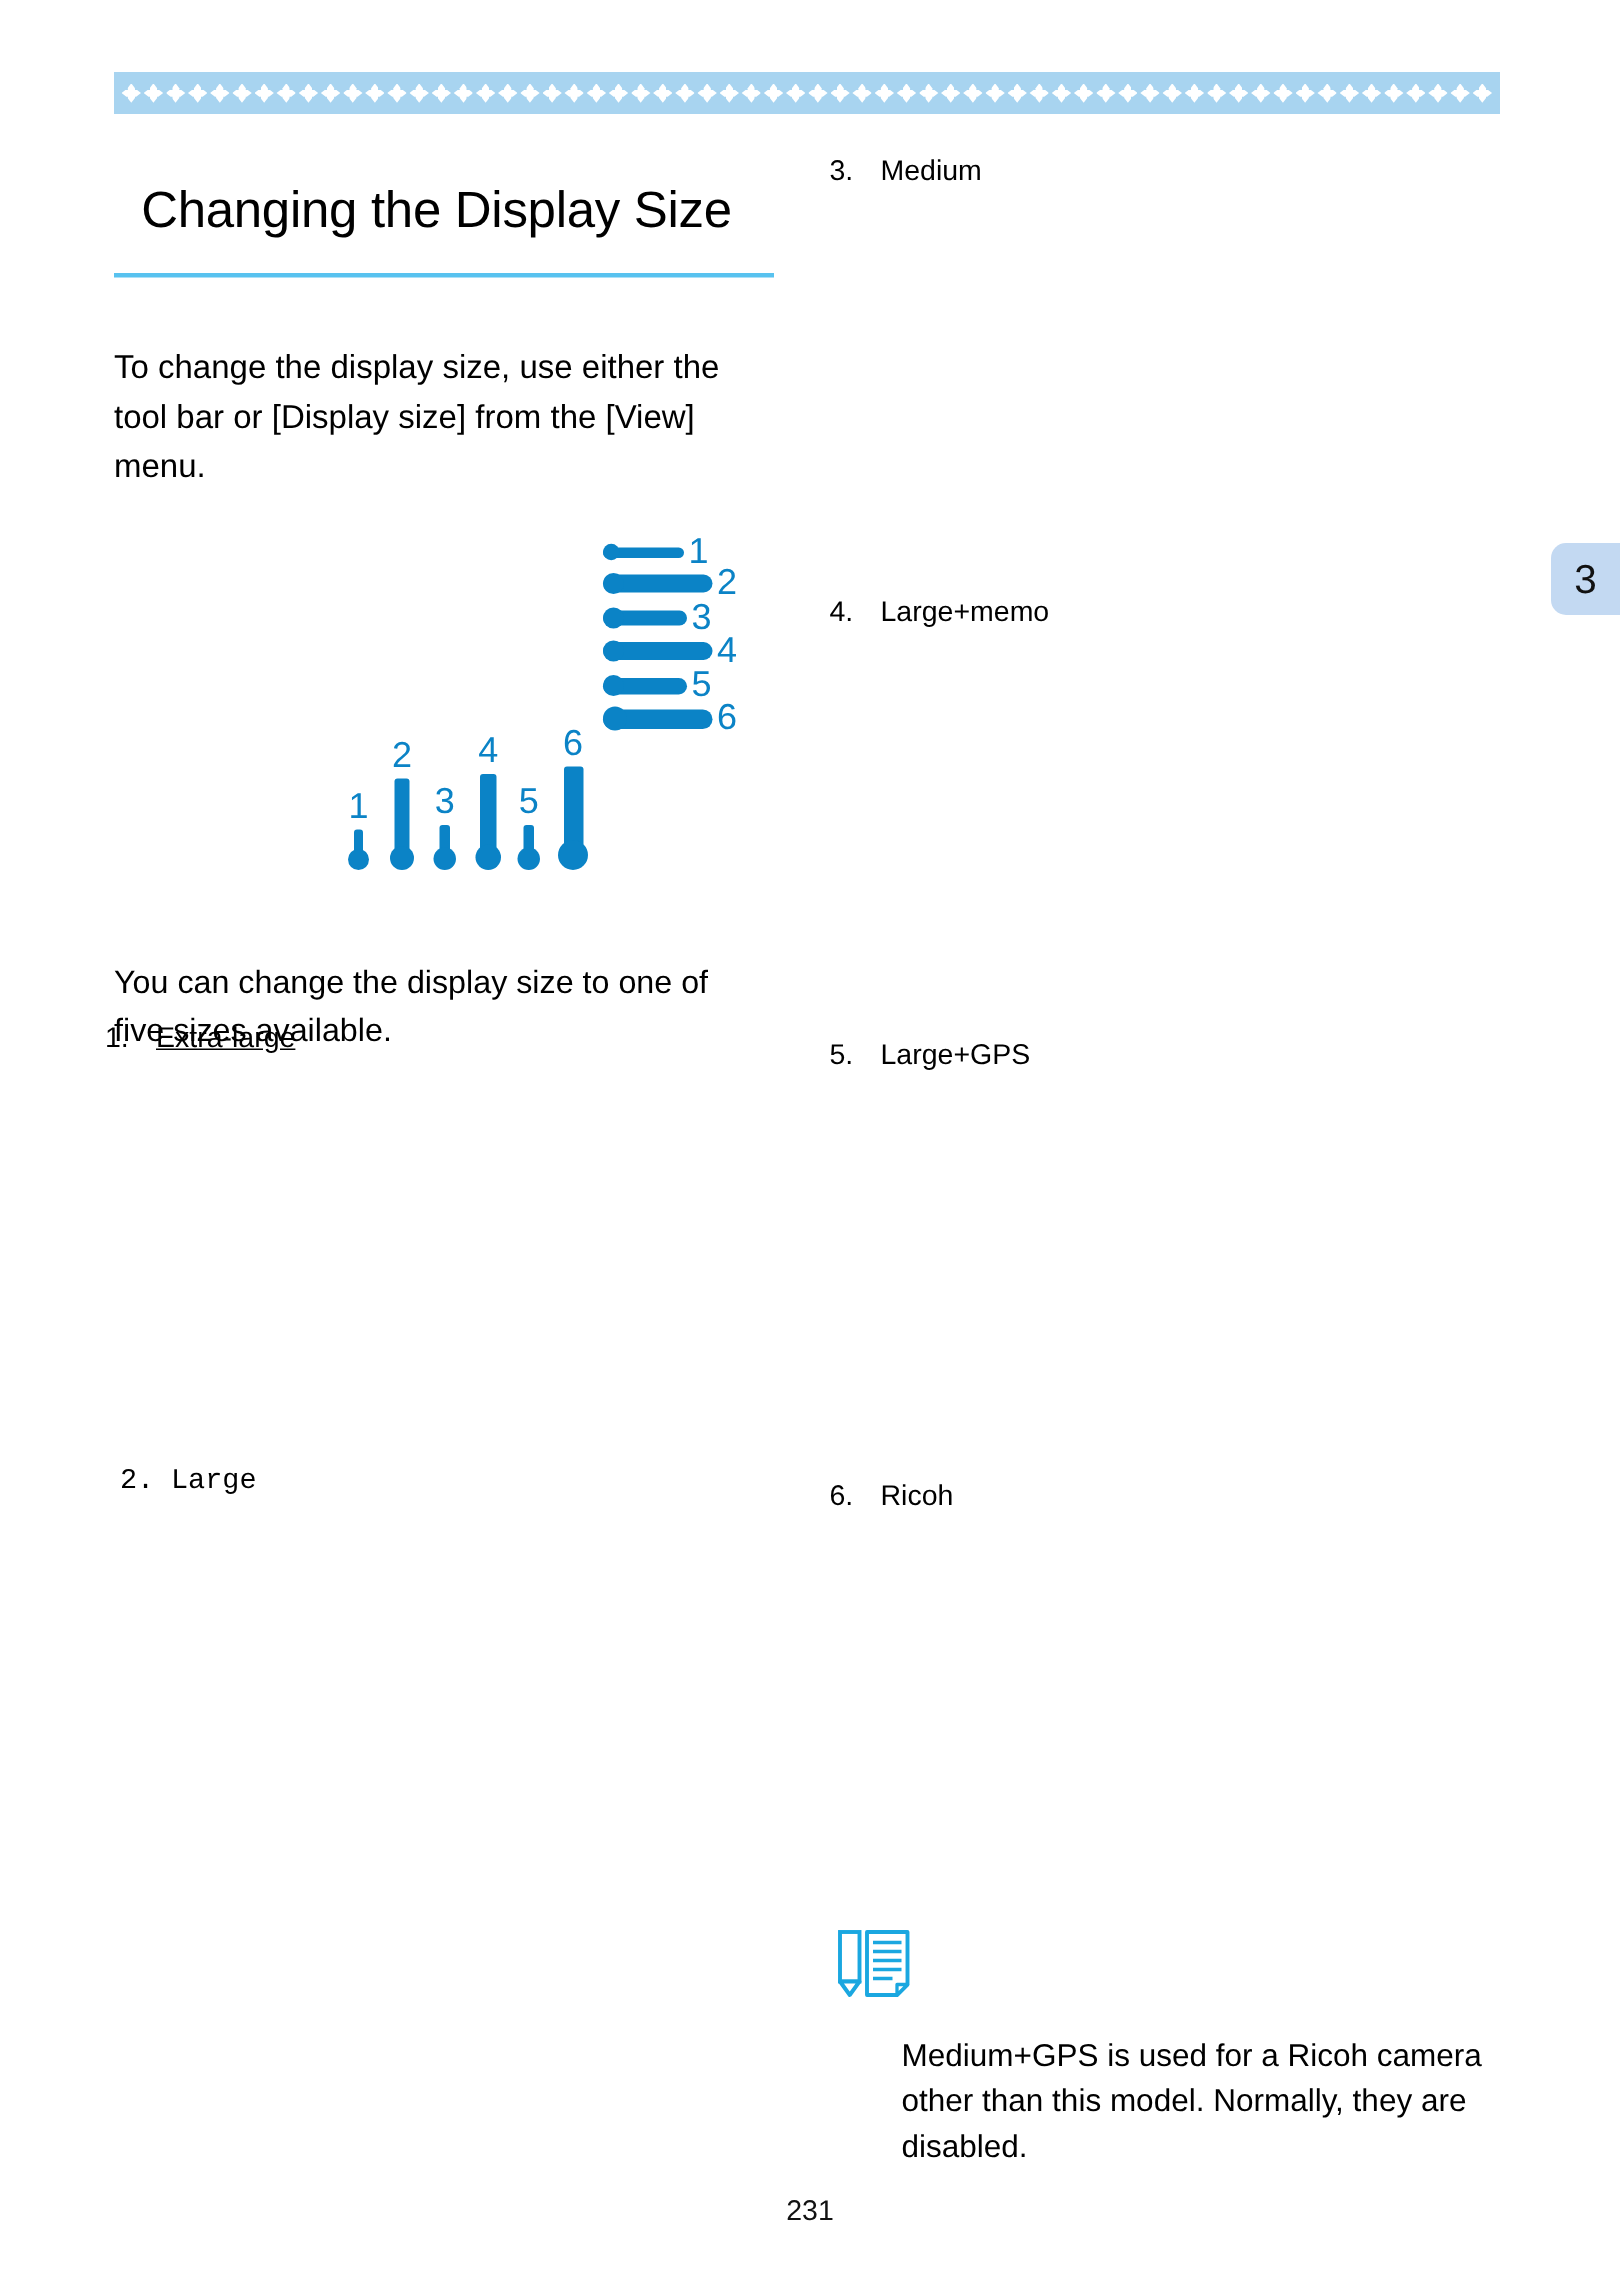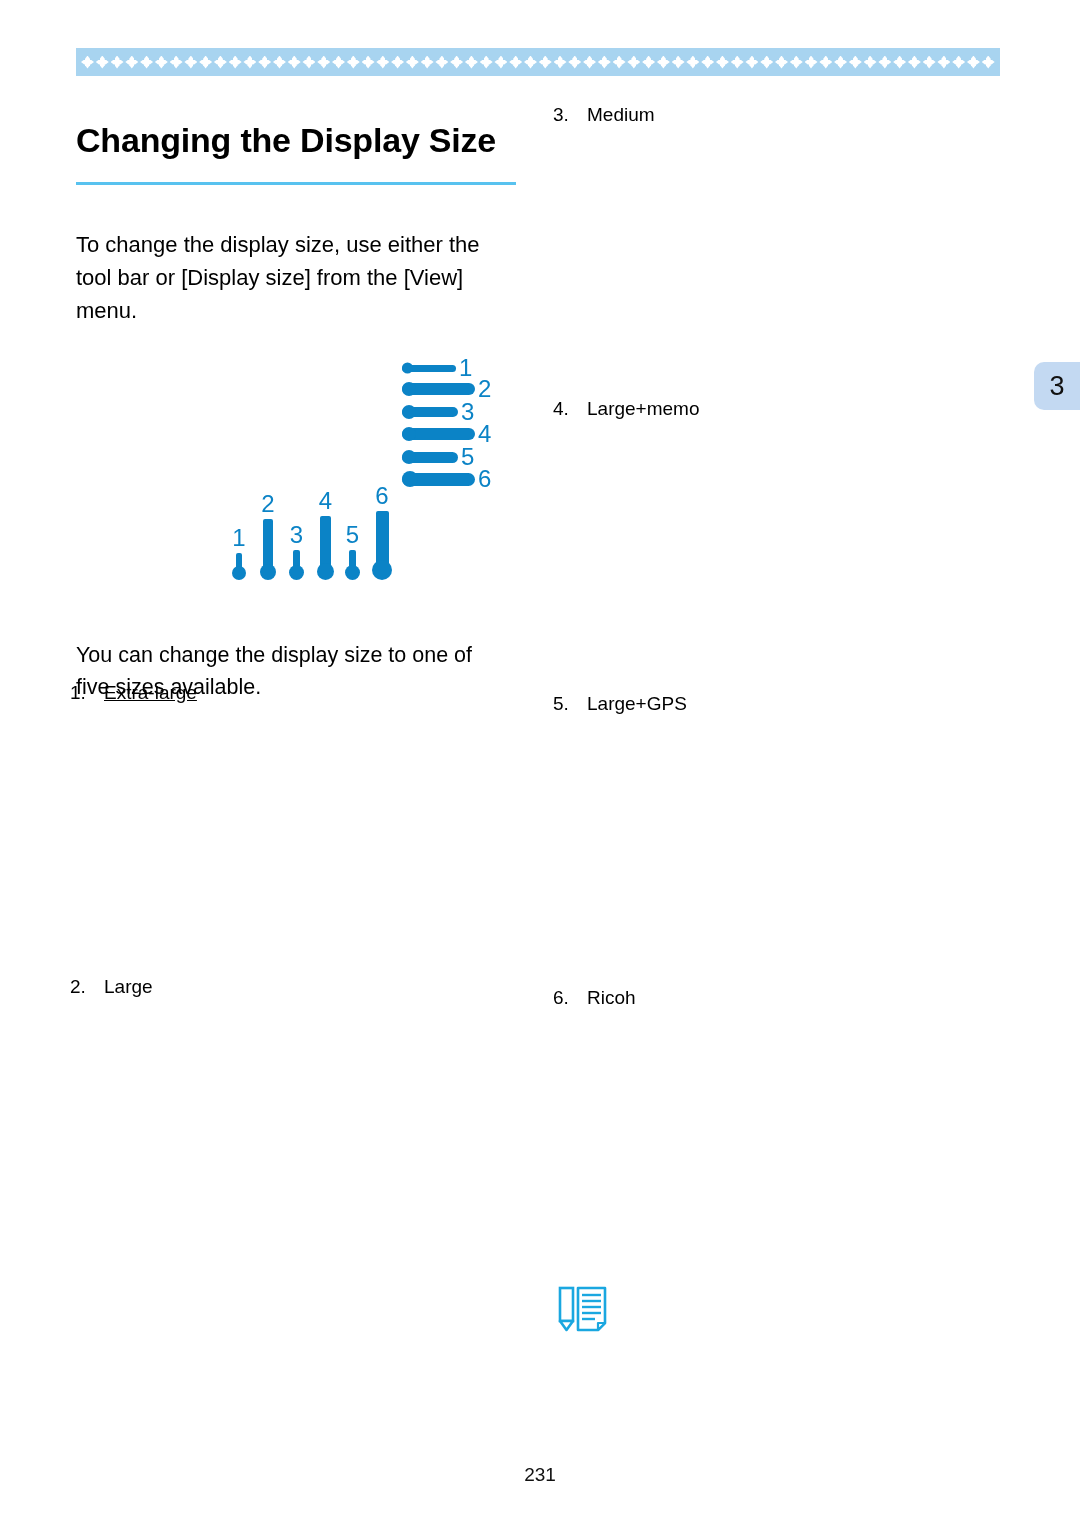--- a/index.html
+++ b/index.html
@@ -85,24 +85,25 @@
     font-family: "Liberation Sans", sans-serif;
   }
 
   
   .page-title {
     position: absolute;
     left: 76px;
     top: 96px;
     width: 430px;
     font-size: 34px;
-    font-weight: bold;
+    font-weight: normal;
     line-height: 1.28;
     letter-spacing: -0.2px;
     color: #000000;
+    text-align: center;
   }
   .title-rule {
     position: absolute;
     left: 76px;
     top: 182px;
     width: 440px;
     height: 3px;
     background: #58c2ef;
   }
 
@@ -133,21 +134,21 @@
     line-height: 1.4;
     color: #000000;
     white-space: nowrap;
   }
   .size-label .num {
     display: inline-block;
     width: 34px;
   }
 
   .lbl-1 { left: 70px;  top: 680px; text-decoration: underline; }
-  .lbl-2 { left: 70px;  top: 974px; }
+  .lbl-2 { left: 80px;  top: 974px; font-family: Liberation Mono, monospace; }
   .lbl-3 { left: 553px; top: 102px; }
   .lbl-4 { left: 553px; top: 396px; }
   .lbl-5 { left: 553px; top: 691px; }
   .lbl-6 { left: 553px; top: 985px; }
 
   
   .pins-horizontal {
     position: absolute;
     left: 402px;
     top: 350px;
@@ -495,15 +496,16 @@
 
       <path d="M48 38 L41 38 L41 45 Z" fill="#ffffff" stroke="#1aa7e0" stroke-width="2.2" stroke-linejoin="round"></path>
 
       <line x1="25" y1="10" x2="44" y2="10" stroke="#1aa7e0" stroke-width="2.4"></line>
       <line x1="25" y1="16" x2="44" y2="16" stroke="#1aa7e0" stroke-width="2.4"></line>
       <line x1="25" y1="22" x2="44" y2="22" stroke="#1aa7e0" stroke-width="2.4"></line>
       <line x1="25" y1="28" x2="44" y2="28" stroke="#1aa7e0" stroke-width="2.4"></line>
       <line x1="25" y1="34" x2="38" y2="34" stroke="#1aa7e0" stroke-width="2.4"></line>
     </svg>
   </div>
+  <p class="note-text">Medium+GPS is used for a Ricoh camera other than this model. Normally, they are disabled.</p>
 </div>
 
 <div class="page-number">231</div>
 
 </body></html>

